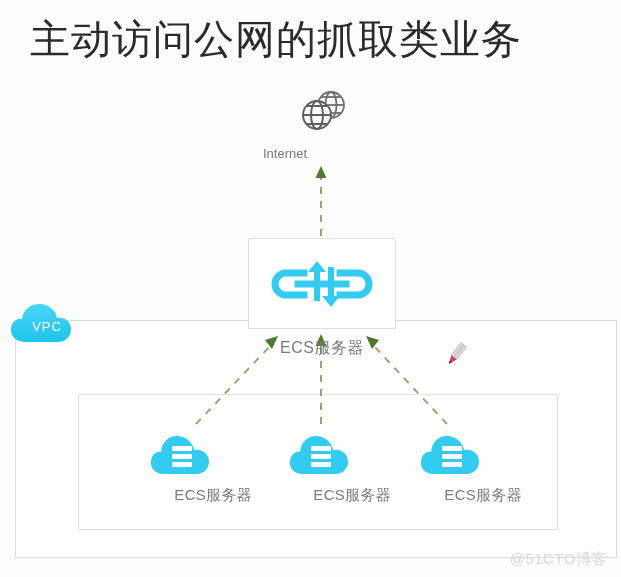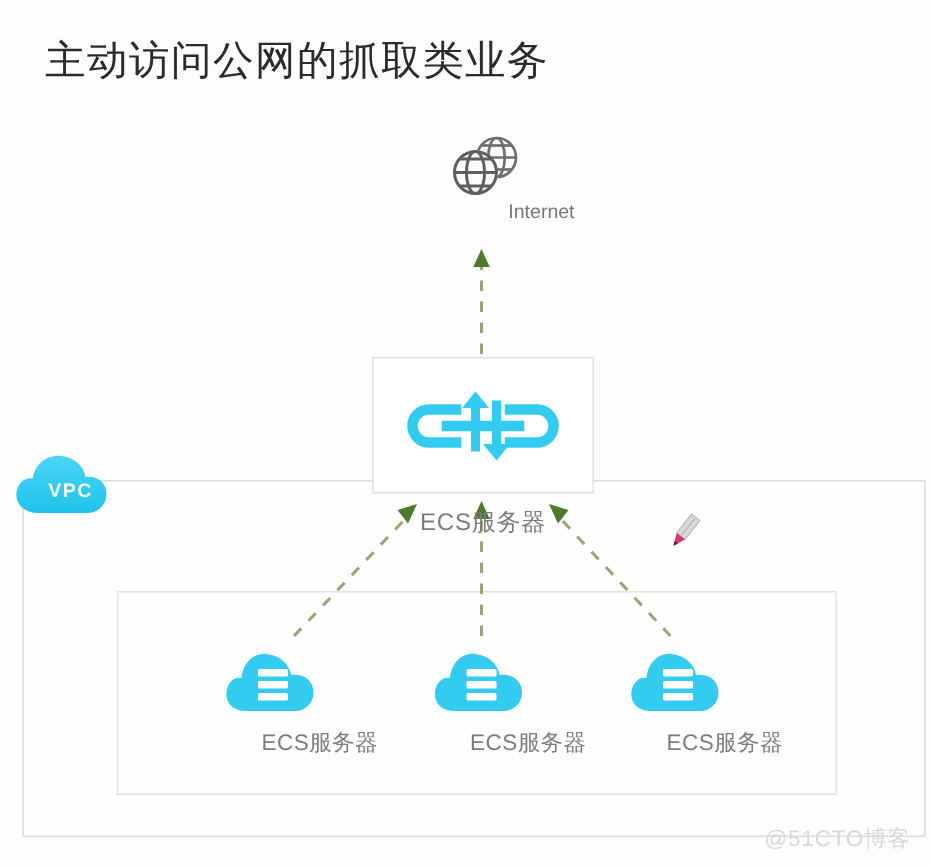--- a/index.html
+++ b/index.html
@@ -21,21 +21,21 @@
     width: 621px;
     height: 577px;
     background: #fdfdfd;
   }
 
   
   .title {
     position: absolute;
     left: 30px;
     top: 14px;
-    font-size: 27px;
+    font-size: 40px;
     line-height: 52px;
     color: #2b2b2b;
     font-family: "Liberation Serif", "DejaVu Serif", serif;
     letter-spacing: 1px;
     white-space: nowrap;
   }
 
   
   .vpc-box {
     position: absolute;
@@ -59,21 +59,21 @@
     position: absolute;
     left: 8px;
     top: 298px;
     width: 78px;
     height: 48px;
     display: flex;
     align-items: center;
     justify-content: center;
     color: #ffffff;
     font-size: 13px;
-    font-weight: bold;
+    font-weight: normal;
     letter-spacing: 1px;
     padding-top: 8px;
     box-sizing: border-box;
     pointer-events: none;
   }
 
   
   .subnet-box {
     position: absolute;
     left: 78px;
@@ -116,23 +116,23 @@
     position: absolute;
     left: 294px;
     top: 88px;
     width: 58px;
     height: 52px;
   }
   .internet-icon svg { display:block; }
   .internet-label {
     position: absolute;
     left: 263px;
-    top: 133px;
+    top: 146px;
     width: 120px;
-    text-align: right;
+    text-align: left;
     font-size: 13px;
     color: #777777;
   }
 
   
   .ecs {
     position: absolute;
     width: 140px;
     text-align: right;
   }

